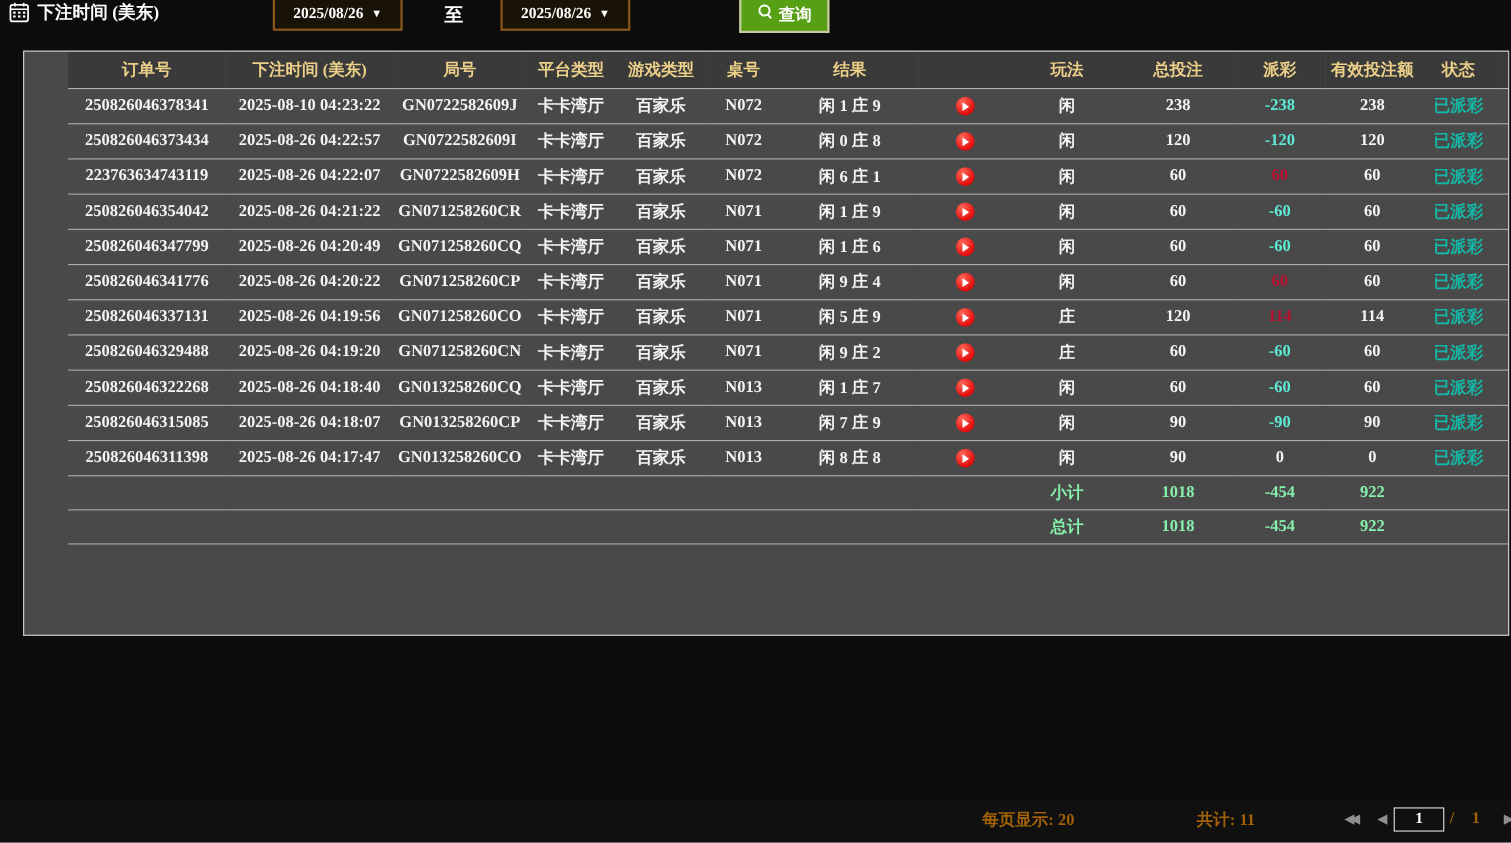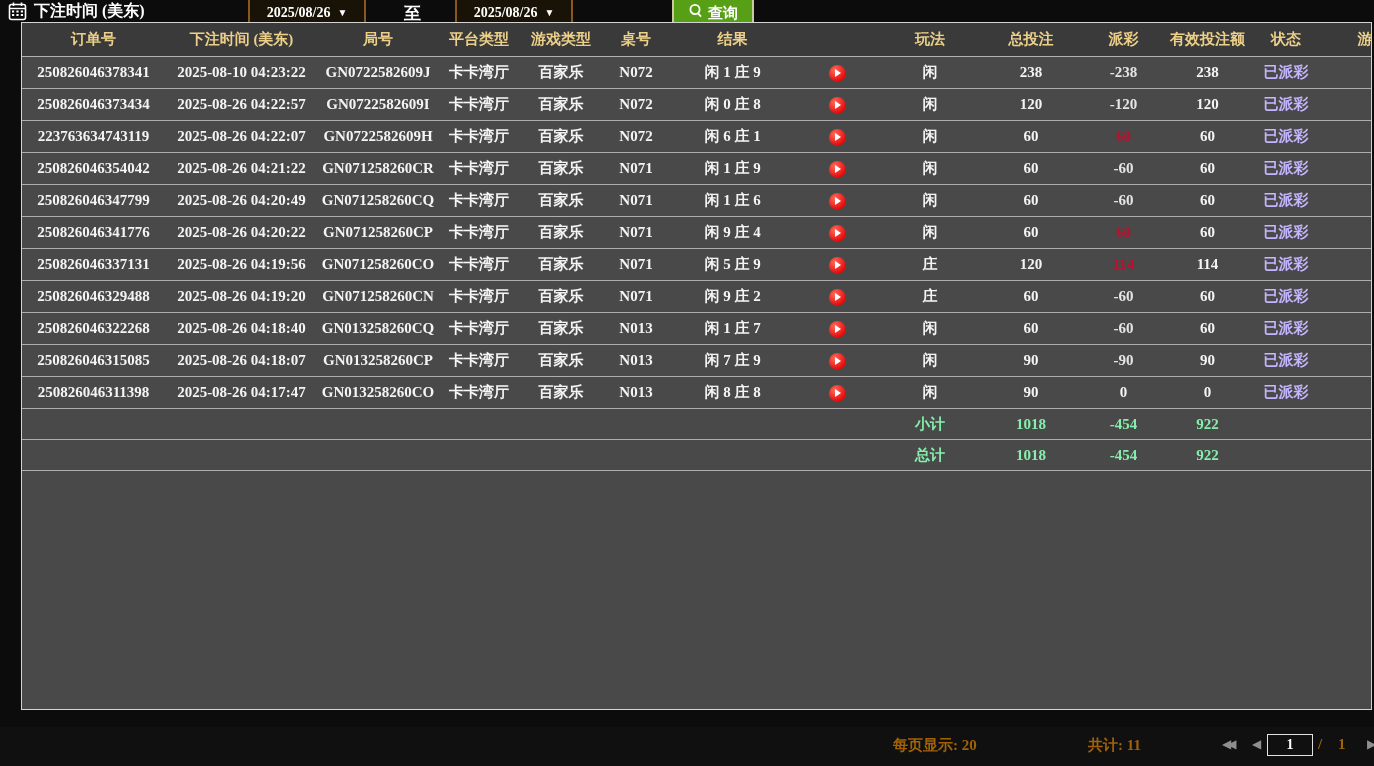--- a/index.html
+++ b/index.html
@@ -26,37 +26,38 @@
   .date-to{left:455px;}
   .to-label{position:absolute;left:404px;top:2px;color:#fff;font-size:17px;font-weight:700;}
   .query-btn{
     position:absolute;left:672px;top:-4px;width:82px;height:34px;box-sizing:border-box;
     background:#57a016;border:2px solid #c9c9a2;color:#fff;
     font-size:15px;font-weight:700;display:flex;align-items:center;
     justify-content:center;gap:4px;cursor:pointer;font-family:inherit;
   }
   
   .table-wrap{
-    position:absolute;left:21px;top:22px;width:1351px;height:688px;
+    position:absolute;left:21px;top:46px;width:1351px;height:532px;
     box-sizing:border-box;background:#494949;border:1px solid #d4d4d4;
     overflow:hidden;
+    padding-left:40px;
   }
   table{width:1401px;table-layout:fixed;border-collapse:collapse;}
   th{
     height:31px;background:#3a3a3a;color:#ecd089;font-size:15px;font-weight:700;
     border-bottom:1px solid #b2b2b2;text-align:center;white-space:nowrap;overflow:hidden;
   }
   td{
     height:29px;color:#f4f4f4;font-size:15px;font-weight:700;text-align:center;
     border-bottom:1px solid #aeaeae;white-space:nowrap;overflow:hidden;
   }
-  .c-green{color:#e5e5e5;}
+  .c-green{color:#5eead4;}
   .c-red{color:#bb1030;}
   .c-white{color:#f4f4f4;}
-  td.status{color:#c4b5fd;}
+  td.status{color:#14b8a6;}
   .sum-row td{color:#86efac;height:28px;}
   .play-icon{
     display:inline-block;width:17px;height:17px;border-radius:50%;
     background:radial-gradient(circle at 35% 30%,#ff6a5a,#e30b0b 70%);
     position:relative;vertical-align:middle;cursor:pointer;
   }
   .play-icon::after{
     content:"";position:absolute;left:6px;top:4.5px;
     border-left:6px solid #fff;border-top:4px solid transparent;border-bottom:4px solid transparent;
   }

